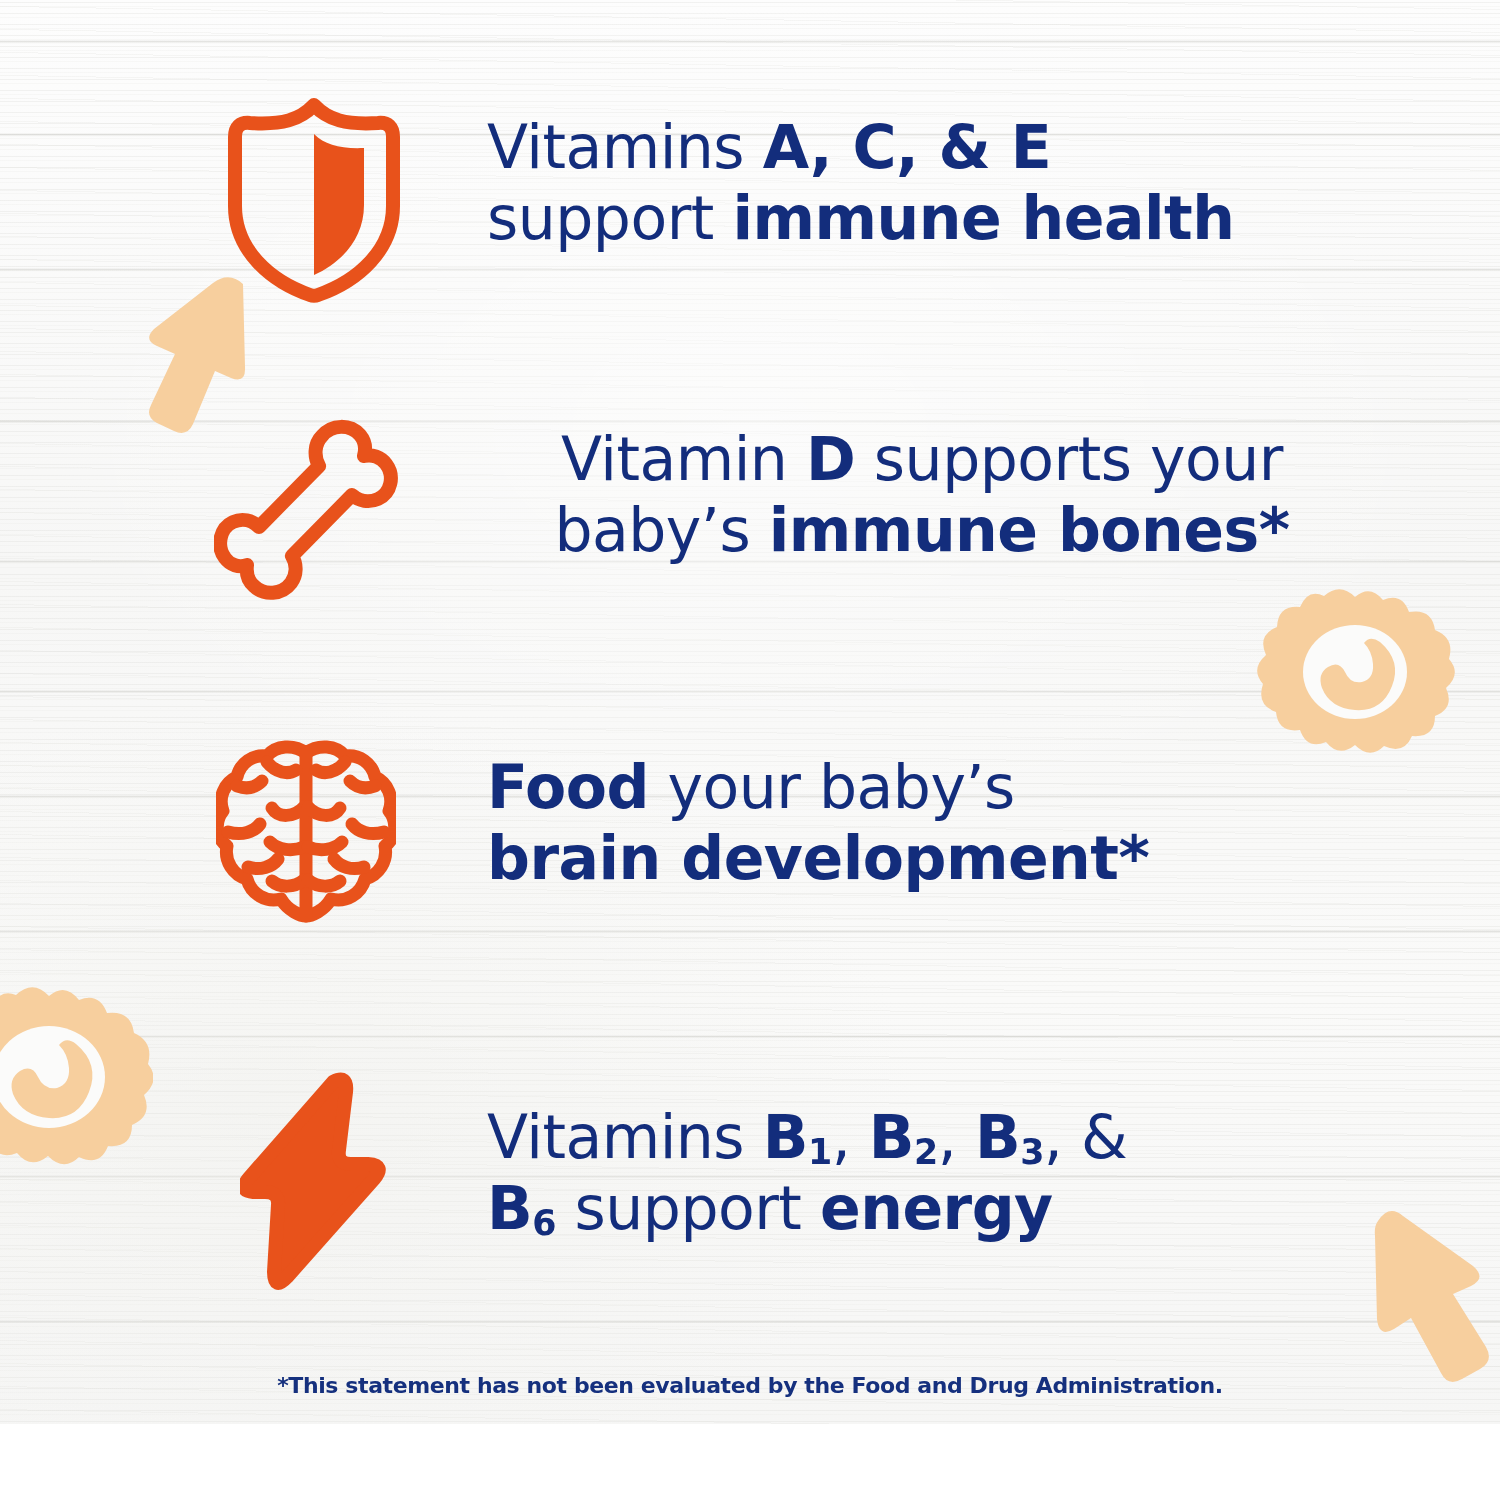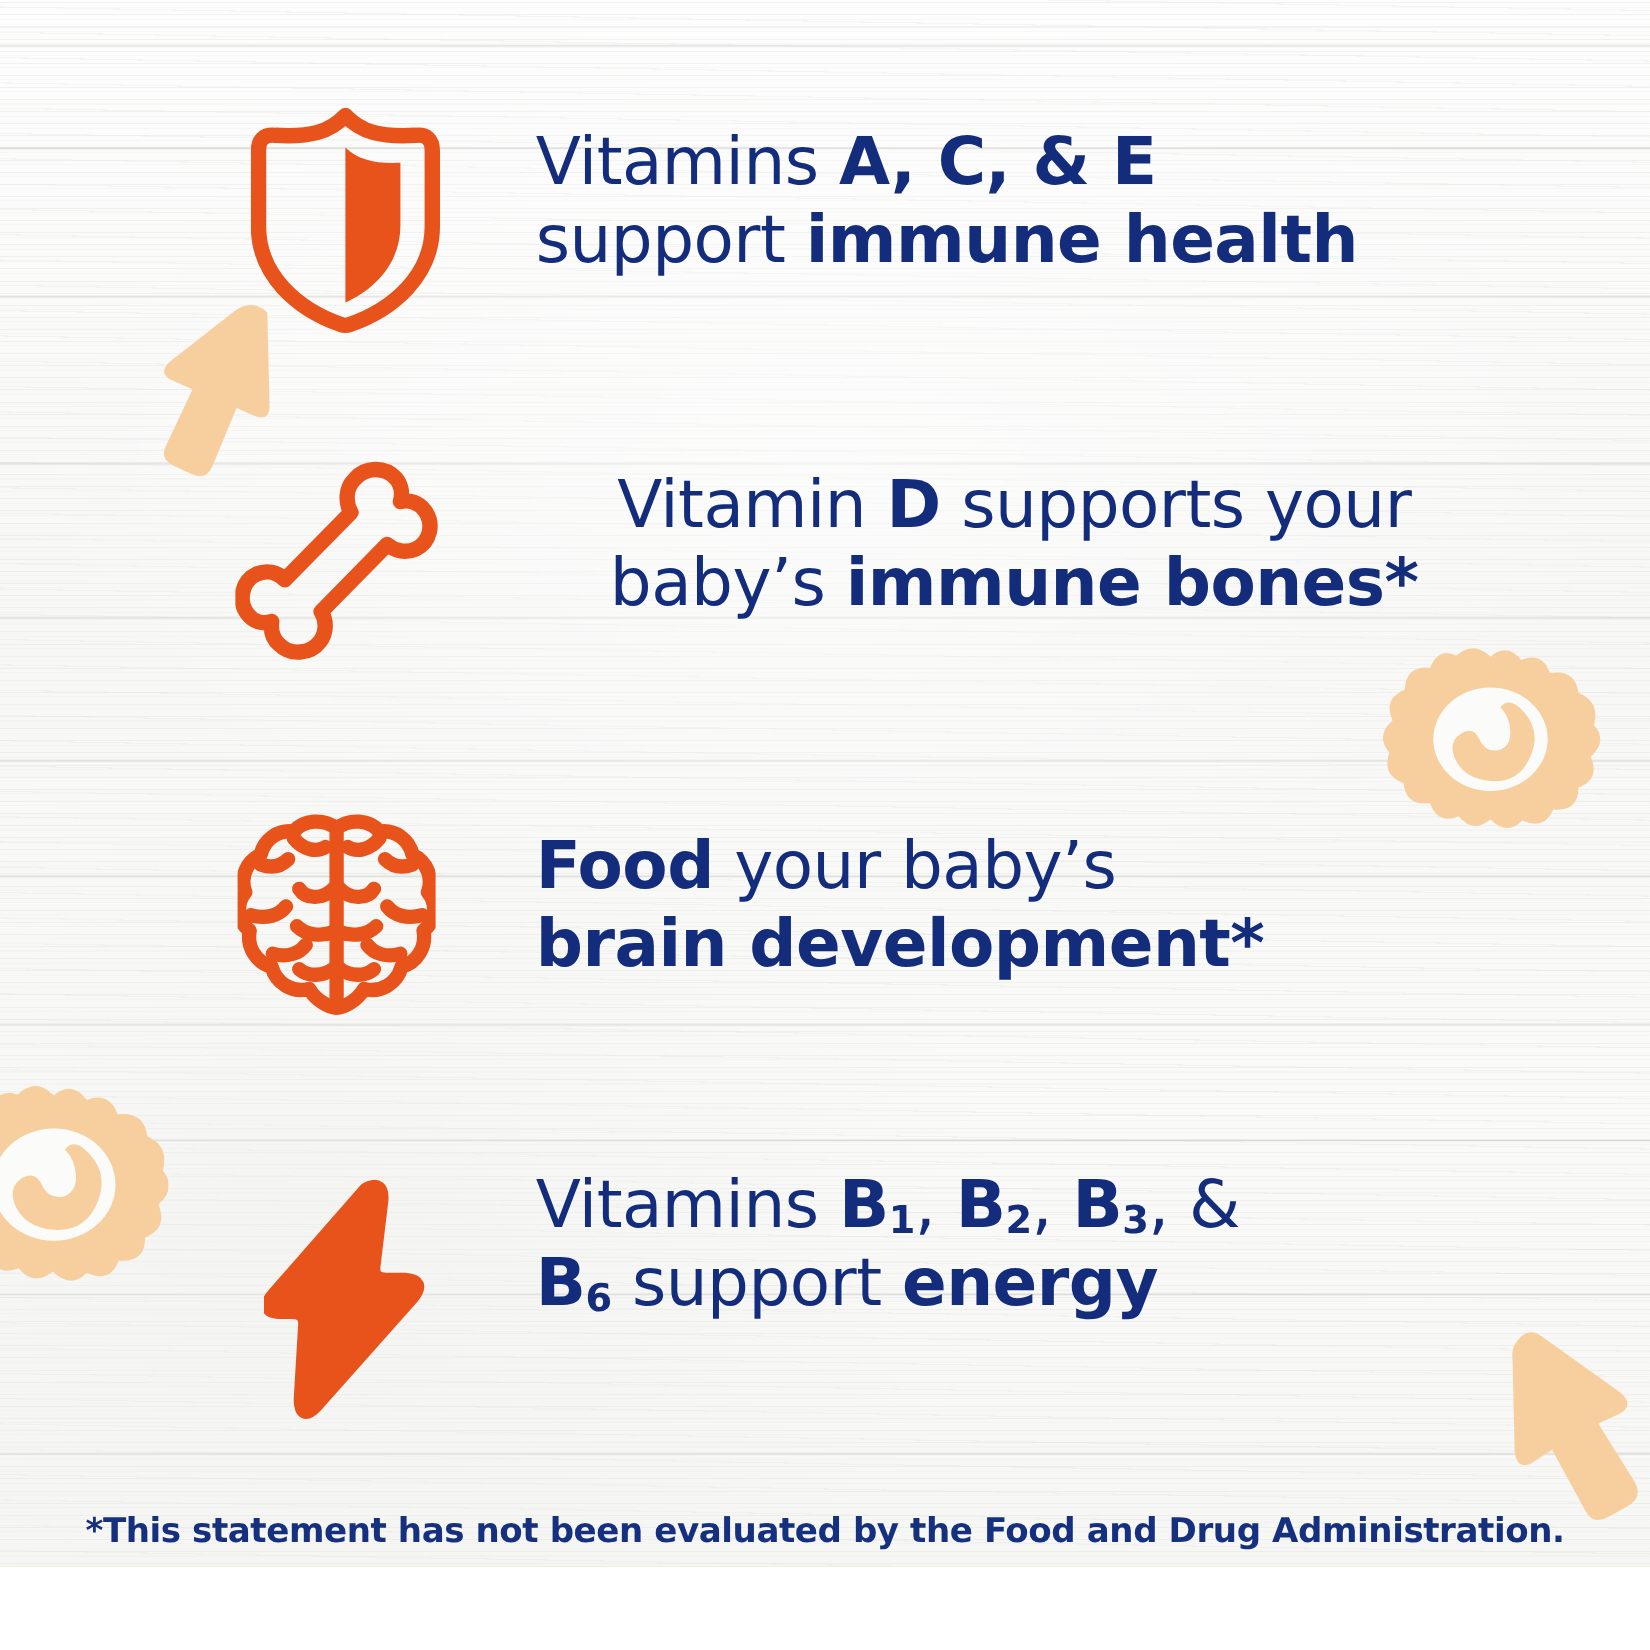--- a/index.html
+++ b/index.html
@@ -6,21 +6,21 @@
     margin: 0;
     padding: 0;
     background: #ffffff;
   }
 
   #canvas {
     position: relative;
     width: 1500px;
     height: 1424px;
     overflow: hidden;
-    background: #84cc16;
+    background: #22c55e;
     font-family: "DejaVu Sans", sans-serif;
   }
 
   
   .wood-base {
     position: absolute;
     inset: 0;
     background:
       linear-gradient(180deg, #fdfdfd 0%, #f7f7f6 40%, #fafaf9 70%, #f6f6f5 100%);
   }
@@ -101,33 +101,33 @@
     font-weight: bold;
     vertical-align: baseline;
     position: relative;
     top: 0.18em;
     letter-spacing: -0.5px;
   }
 
   #r1 { left: 487px; top: 112px; font-size: 60px; width: 840px; }
   #r2 { left: 487px; top: 424px; font-size: 60px; width: 870px; text-align: center; }
   #r3 { left: 487px; top: 752px; font-size: 60px; width: 800px; }
-  #r4 { left: 487px; top: 1060px; font-size: 60px; width: 760px; }
+  #r4 { left: 487px; top: 1102px; font-size: 60px; width: 760px; }
 
   
   .disclaimer {
     position: absolute;
     left: 0;
     top: 1370px;
     width: 1500px;
     text-align: center;
     color: #15307e;
     font-family: "DejaVu Sans", sans-serif;
     font-weight: bold;
-    font-size: 31px;
+    font-size: 22px;
     line-height: 1.48;
     letter-spacing: -0.4px;
   }
 </style>
 </head>
 <body>
 
 <div id="canvas">
 
   <div class="wood-base"></div>

